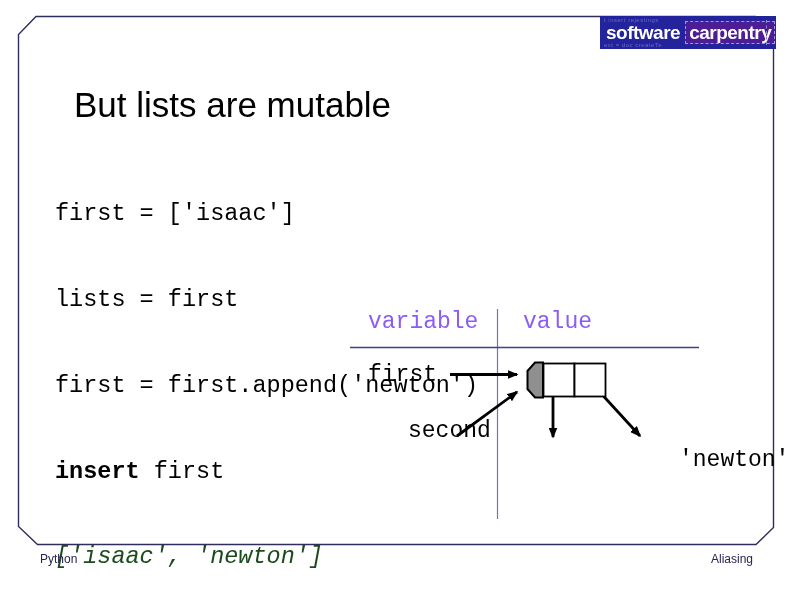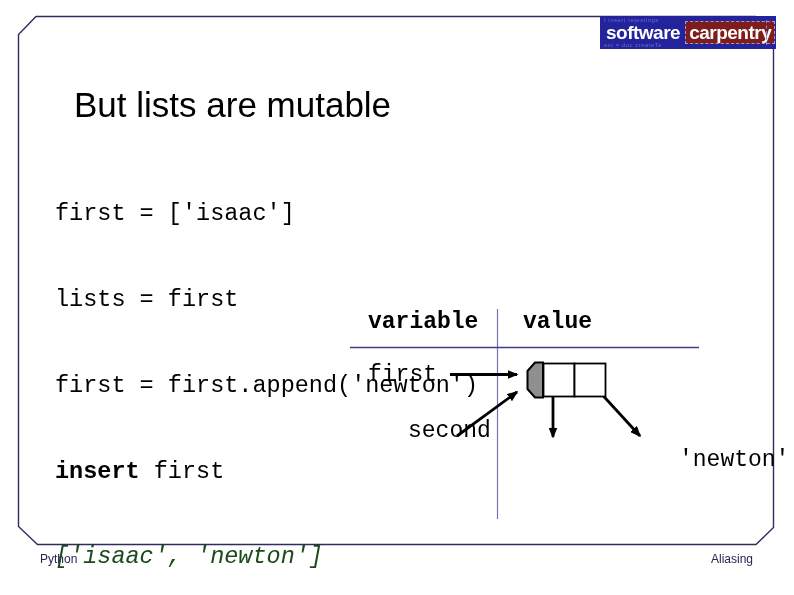--- a/index.html
+++ b/index.html
@@ -24,21 +24,21 @@
   .logo-main{
     position:absolute;left:0;top:0;width:188px;height:33px;
     display:flex;align-items:center;
   }
   .logo-software{
     font-weight:bold;font-size:19px;letter-spacing:-.5px;color:#ffffff;
     margin-left:6px;
   }
   .logo-carpentry{
     font-weight:bold;font-size:19px;letter-spacing:-.5px;color:#ffffff;
-    background:#7f1d1d;border:1px dashed #9a9ade;
+    background:#4c1d95;border:1px dashed #9a9ade;
     padding:0 3px;margin-left:5px;line-height:21px;
   }
   .logo-ruler{
     position:absolute;right:3px;top:4px;bottom:4px;width:6px;
     border-left:1px dashed #8a8ad0;
   }
 
   
   .title{
     position:absolute;left:74px;top:85px;
@@ -52,21 +52,21 @@
     color:#000;white-space:pre;
   }
   .code .kw{font-weight:bold;}
   .code .out{font-style:italic;color:#1c4a1c;}
 
   
   .mono-label{
     position:absolute;font-family:"Liberation Mono",monospace;
     font-size:23px;line-height:23px;color:#000;white-space:pre;
   }
-  .tbl-header{font-weight:bold;color:#000000;}
+  .tbl-header{font-weight:normal;color:#8b5cf6;}
 
   
   .footer-label{
     position:absolute;top:552px;font-size:12px;color:#26264f;
   }
   .footer-left{left:40px;}
   .footer-right{right:41px;}
 </style>
 </head>
 <body>

